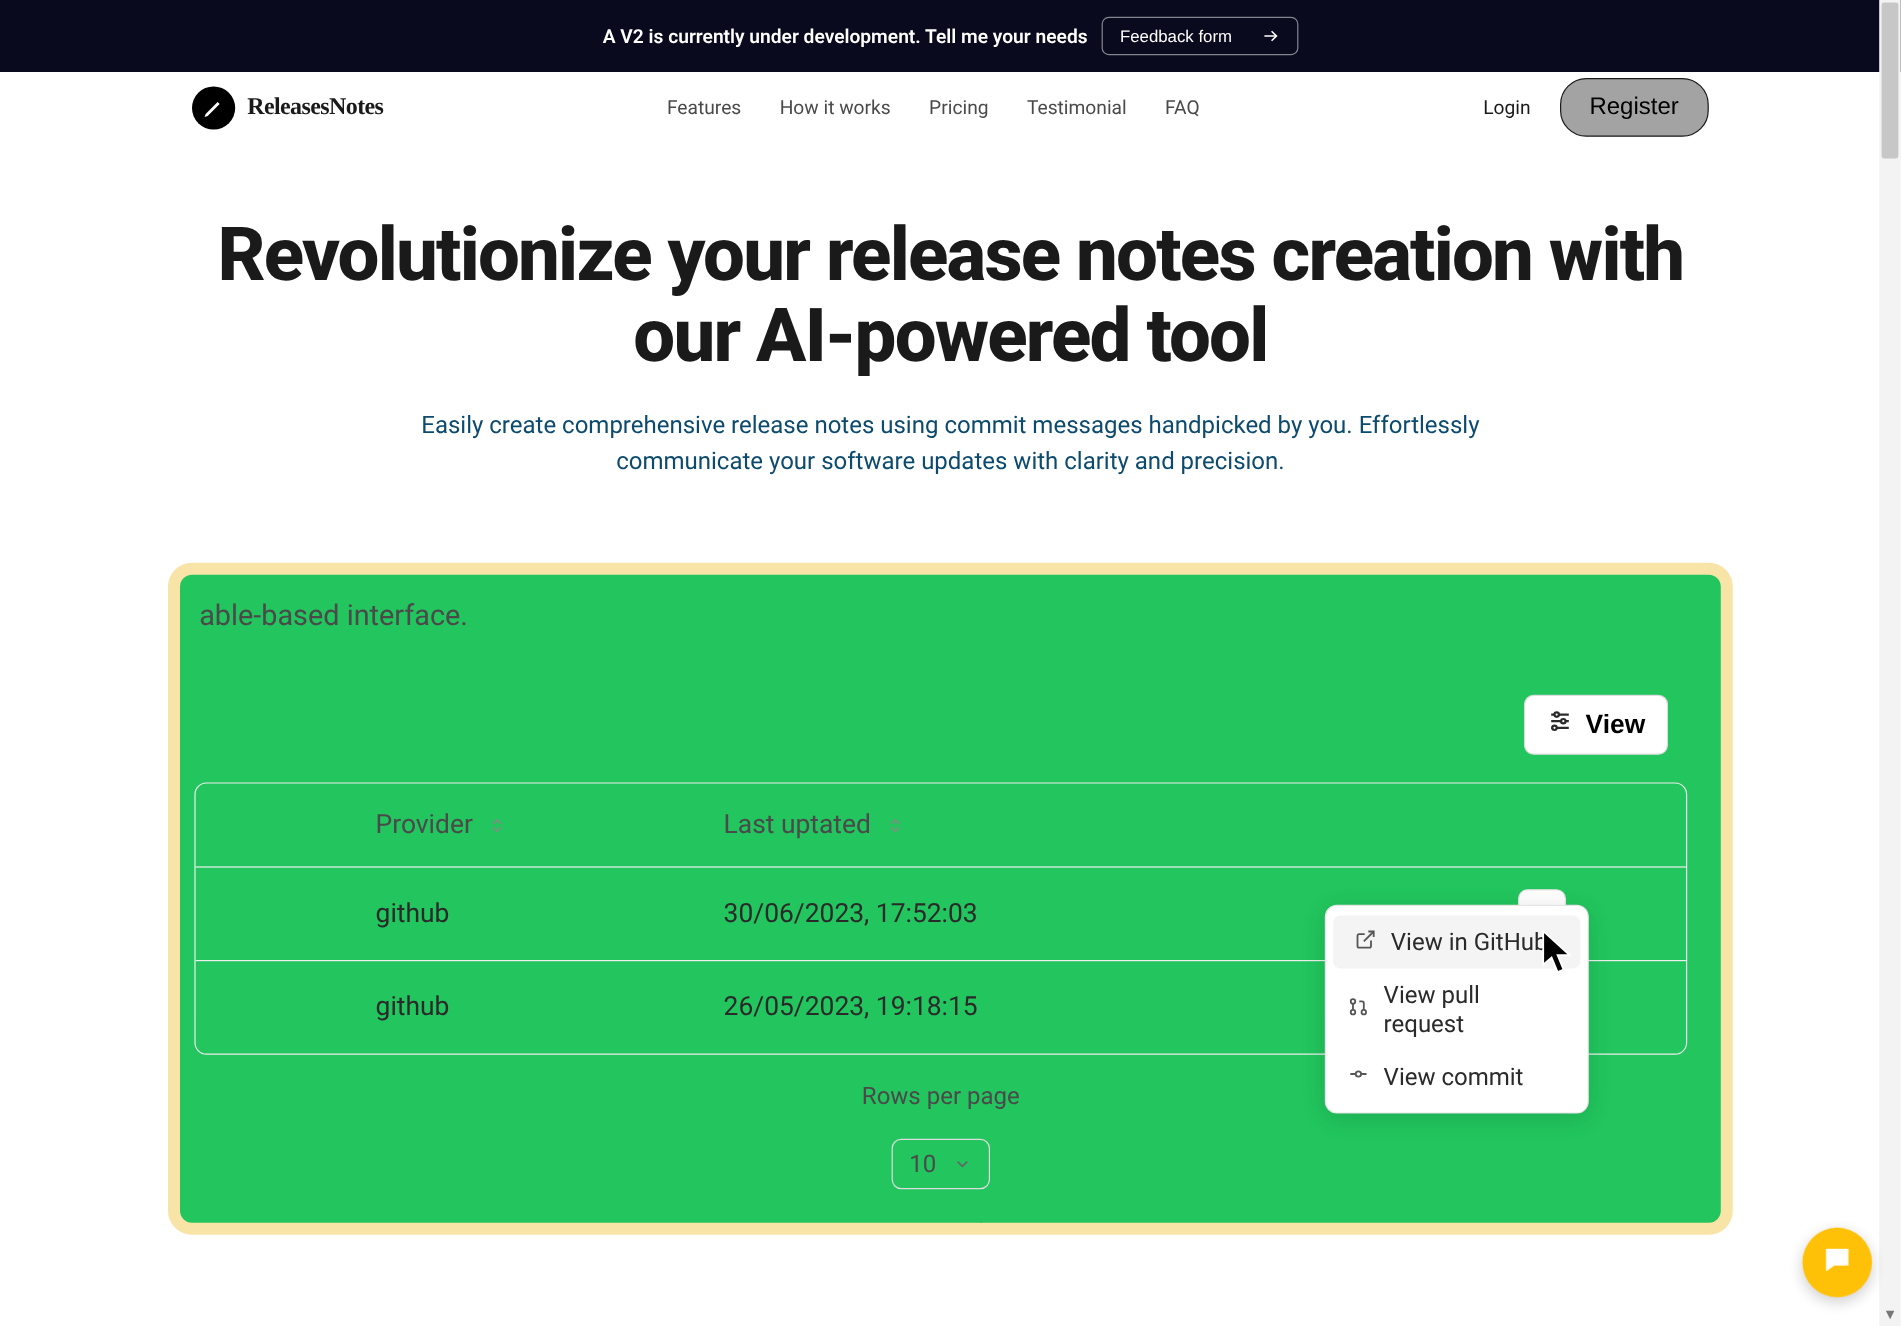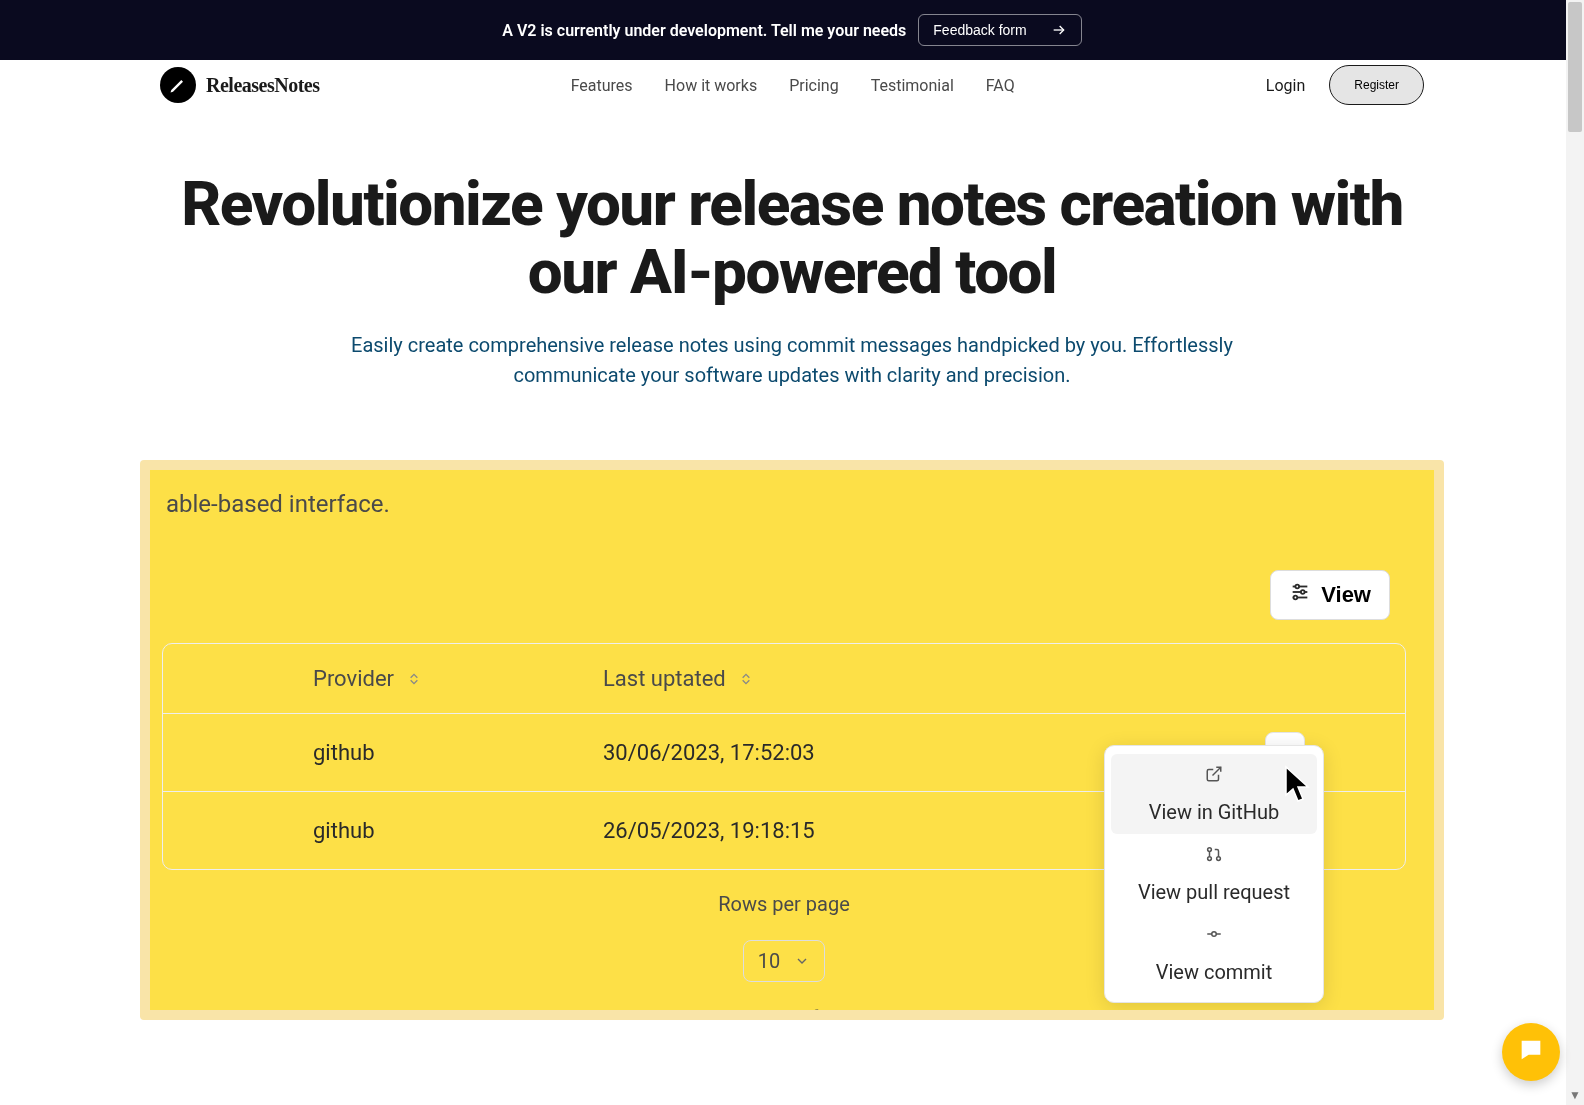--- a/index.html
+++ b/index.html
@@ -10,40 +10,40 @@
 .feedback-btn { display: inline-flex; align-items: center; gap: 24px; border: 1px solid rgba(255,255,255,0.5); border-radius: 6px; padding: 7px 14px; color: #fff; background: transparent; font-size: 14px; cursor: pointer; }
 
 .nav { display: flex; align-items: center; justify-content: space-between; padding: 5px 160px; }
 .logo-wrap { display: flex; align-items: center; gap: 10px; }
 .logo-icon { width: 36px; height: 36px; border-radius: 50%; background: #000; display: flex; align-items: center; justify-content: center; }
 .logo-text { font-weight: 800; font-size: 20px; letter-spacing: -0.5px; font-family: Georgia, serif; }
 .nav-links { display: flex; gap: 32px; }
 .nav-link { color: #4a4a4a; font-size: 16px; cursor: pointer; }
 .nav-actions { display: flex; align-items: center; gap: 24px; }
 .login-link { color: #1a1a1a; font-size: 16px; cursor: pointer; }
-.register-btn { border: 1.5px solid #1a1a1a; border-radius: 22px; padding: 12px 24px; background: #e5e5e5; font-size: 12px; cursor: pointer; }
+.register-btn { border: 1.5px solid #1a1a1a; border-radius: 22px; padding: 12px 24px; background: #a3a3a3; font-size: 20px; cursor: pointer; }
 
 .hero { text-align: center; padding: 60px 160px 40px; }
 .hero-title { font-size: 62px; font-weight: 800; line-height: 1.1; letter-spacing: -1.5px; margin-bottom: 24px; }
 .hero-sub { font-size: 20px; color: #0c4a6e; max-width: 1000px; margin: 0 auto; line-height: 1.5; }
 
-.demo-frame { margin: 30px 140px 0; border: 10px solid #f9e4a8; border-radius: 4px; background: #fde047; padding: 20px 28px 20px 12px; overflow: hidden; position: relative; height: 560px; }
+.demo-frame { margin: 30px 140px 0; border: 10px solid #f9e4a8; border-radius: 20px; background: #22c55e; padding: 20px 28px 20px 12px; overflow: hidden; position: relative; height: 560px; }
 .demo-hint { font-size: 24px; color: #4a4a4a; margin-bottom: 30px; padding-left: 4px; }
 .view-btn { position: absolute; right: 44px; top: 100px; display: inline-flex; align-items: center; gap: 10px; border: 1px solid #ddd; border-radius: 8px; padding: 10px 18px; font-size: 22px; font-weight: 600; background: #fff; cursor: pointer; }
 
 .table-wrap { border: 1px solid #eee; border-radius: 10px; margin-top: 125px; }
 .table-head { display: flex; border-bottom: 1px solid #eee; padding: 22px 0; font-size: 22px; color: #4a4a4a; }
 .col-provider { width: 340px; padding-left: 150px; display: flex; align-items: center; gap: 12px; }
 .col-updated { flex: 1; padding-left: 100px; display: flex; align-items: center; gap: 12px; }
 .col-actions { width: 180px; }
 .table-row { display: flex; border-bottom: 1px solid #eee; padding: 26px 0; font-size: 22px; color: #2a2a2a; position: relative; }
 .row-actions { position: absolute; right: 100px; top: 18px; border: 1px solid #e5e5e5; border-radius: 8px; width: 40px; height: 34px; display: flex; align-items: center; justify-content: center; cursor: pointer; background:#fff;}
 
 .dropdown { position: absolute; right: 110px; top: 275px; background: #fff; border: 1px solid #e5e5e5; border-radius: 10px; box-shadow: 0 4px 20px rgba(0,0,0,0.12); padding: 8px 0; width: 220px; z-index: 10; }
-.dropdown-item { display: flex; align-items: center; gap: 12px; padding: 10px 18px; font-size: 20px; color: #2a2a2a; cursor: pointer; flex-direction: column; }
+.dropdown-item { display: flex; align-items: center; gap: 12px; padding: 10px 18px; font-size: 20px; color: #2a2a2a; cursor: pointer; }
 .dropdown-item:first-child { background: #f4f4f4; border-radius: 6px; margin: 0 6px; }
 
 .cursor-fake { position: absolute; right: 120px; top: 295px; z-index: 20; }
 
 .pagination { display: flex; align-items: center; justify-content: flex-end; gap: 24px; padding: 22px 30px 0; font-size: 20px; color: #4a4a4a; flex-direction: column; }
 .rpp-select { display: inline-flex; align-items: center; gap: 14px; border: 1px solid #ddd; border-radius: 8px; padding: 8px 14px; font-size: 20px; cursor: pointer; }
 .page-btn { border: 1px solid #ddd; border-radius: 8px; width: 44px; height: 40px; display: inline-flex; align-items: center; justify-content: center; cursor: pointer; background: #fff; color: #888; }
 
 .chat-fab { position: fixed; right: 24px; bottom: 24px; width: 58px; height: 58px; border-radius: 50%; background: #ffc107; display: flex; align-items: center; justify-content: center; cursor: pointer; box-shadow: 0 4px 12px rgba(0,0,0,0.2); }
 

